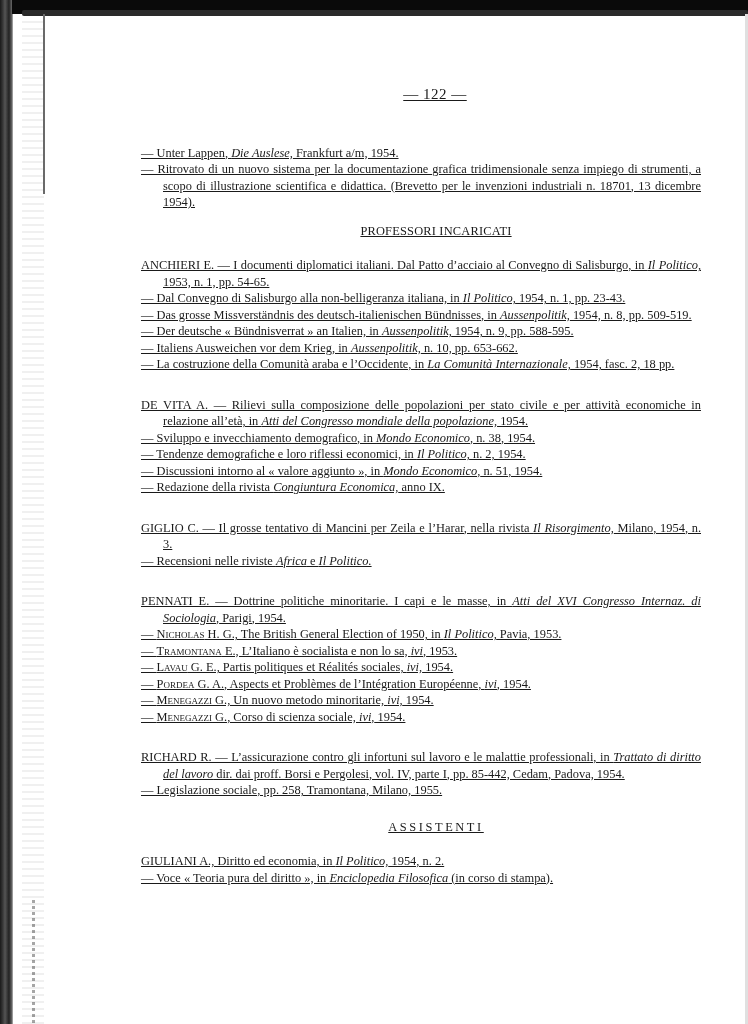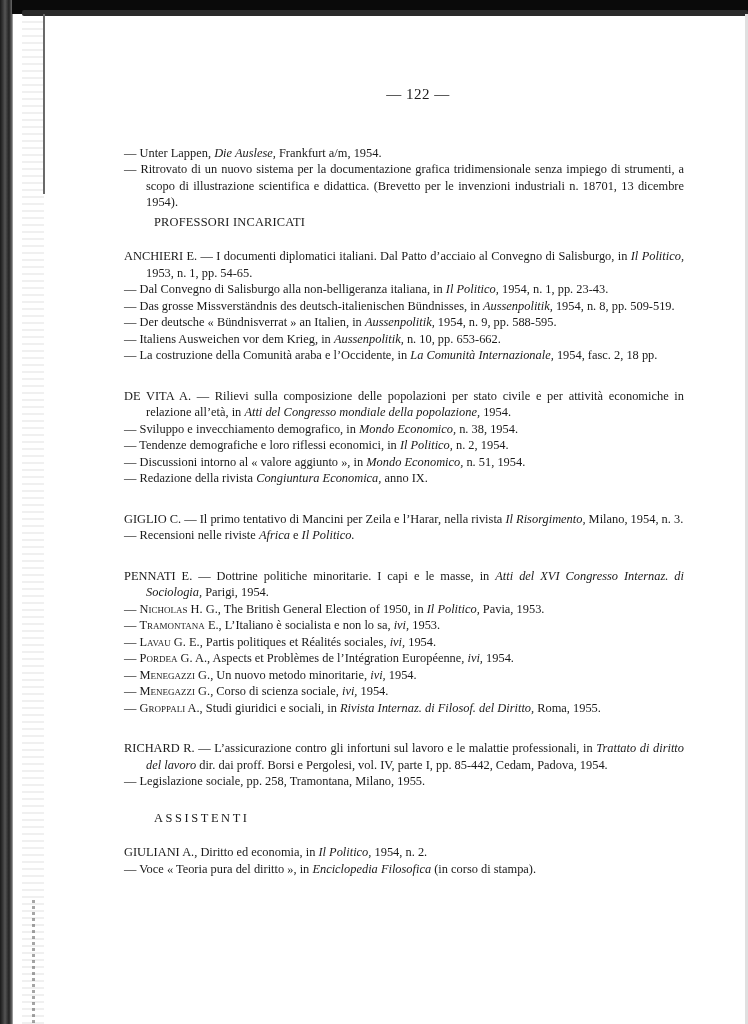--- a/index.html
+++ b/index.html
@@ -38,34 +38,34 @@
     .gutter-line2 {
       position: absolute; left: 32px; top: 900px; width: 3px; height: 124px;
       background: repeating-linear-gradient(to bottom, rgba(0,0,0,0.35) 0, rgba(0,0,0,0.35) 3px, transparent 3px, transparent 6px);
     }
     .right-edge {
       position: absolute; right: 0; top: 14px; width: 3px; height: 1010px;
       background: #e0e0e0;
     }
 
     .page {
-      position: absolute; left: 124px; top: 86px; width: 560px;
-      font-size: 12.4px; line-height: 16.5px;
+      position: absolute; left: 141px; top: 86px; width: 560px;
+      font-size: 12.4px; line-height: 16.5px; text-decoration: underline;
     }
     .page-number {
       text-align: center; font-size: 15px; margin-left: 28px;
       margin-bottom: 42px; letter-spacing: 0.5px;
     }
     .entry {
       padding-left: 22px; text-indent: -22px;
       text-align: justify;
     }
     .entry.gap { margin-top: 24px; }
     .section-title {
-      font-size: 12.4px; margin: 3px 0 18px 30px;
+      text-align: center; font-size: 12.4px; margin: 12px 0 18px 30px;
       letter-spacing: 0.2px;
     }
     .section-title.spaced { letter-spacing: 2.6px; font-size: 12.4px; margin-top: 20px; }
     .sc { font-variant: small-caps; }
     i { font-style: italic; }
   </style>
 </head>
 <body>
 
 <div class="top-band"></div>
@@ -89,29 +89,28 @@
       <div class="entry"><span>— Dal Convegno di Salisburgo alla non-belligeranza italiana, in </span><i>Il Politico,</i><span> 1954, n. 1, pp. 23-43.</span></div>
       <div class="entry"><span>— Das grosse Missverständnis des deutsch-italienischen Bündnisses, in </span><i>Aussenpolitik,</i><span> 1954, n. 8, pp. 509-519.</span></div>
       <div class="entry"><span>— Der deutsche « Bündnisverrat » an Italien, in </span><i>Aussenpolitik,</i><span> 1954, n. 9, pp. 588-595.</span></div>
       <div class="entry"><span>— Italiens Ausweichen vor dem Krieg, in </span><i>Aussenpolitik,</i><span> n. 10, pp. 653-662.</span></div>
       <div class="entry"><span>— La costruzione della Comunità araba e l’Occidente, in </span><i>La Comunità Internazionale,</i><span> 1954, fasc. 2, 18 pp.</span></div>
       <div class="entry gap"><span>DE VITA A. — Rilievi sulla composizione delle popolazioni per stato civile e per attività economiche in relazione all’età, in </span><i>Atti del Congresso mondiale della popolazione,</i><span> 1954.</span></div>
       <div class="entry"><span>— Sviluppo e invecchiamento demografico, in </span><i>Mondo Economico,</i><span> n. 38, 1954.</span></div>
       <div class="entry"><span>— Tendenze demografiche e loro riflessi economici, in </span><i>Il Politico,</i><span> n. 2, 1954.</span></div>
       <div class="entry"><span>— Discussioni intorno al « valore aggiunto », in </span><i>Mondo Economico,</i><span> n. 51, 1954.</span></div>
       <div class="entry"><span>— Redazione della rivista </span><i>Congiuntura Economica,</i><span> anno IX.</span></div>
-      <div class="entry gap"><span>GIGLIO C. — Il primo tentativo di Mancini per Zeila e l’Harar, nella rivista </span><i>Il Risorgimento,</i><span> Milano, 1954, n. 3.</span></div>
+      <div class="entry gap"><span>GIGLIO C. — Il grosse tentativo di Mancini per Zeila e l’Harar, nella rivista </span><i>Il Risorgimento,</i><span> Milano, 1954, n. 3.</span></div>
       <div class="entry"><span>— Recensioni nelle riviste </span><i>Africa</i><span> e </span><i>Il Politico.</i></div>
       <div class="entry gap"><span>PENNATI E. — Dottrine politiche minoritarie. I capi e le masse, in </span><i>Atti del XVI Congresso Internaz. di Sociologia,</i><span> Parigi, 1954.</span></div>
       <div class="entry"><span>— </span><span class="sc">Nicholas</span><span> H. G., The British General Election of 1950, in </span><i>Il Politico,</i><span> Pavia, 1953.</span></div>
       <div class="entry"><span>— </span><span class="sc">Tramontana</span><span> E., L’Italiano è socialista e non lo sa, </span><i>ivi,</i><span> 1953.</span></div>
       <div class="entry"><span>— </span><span class="sc">Lavau</span><span> G. E., Partis politiques et Réalités sociales, </span><i>ivi,</i><span> 1954.</span></div>
       <div class="entry"><span>— </span><span class="sc">Pordea</span><span> G. A., Aspects et Problèmes de l’Intégration Européenne, </span><i>ivi,</i><span> 1954.</span></div>
       <div class="entry"><span>— </span><span class="sc">Menegazzi</span><span> G., Un nuovo metodo minoritarie, </span><i>ivi,</i><span> 1954.</span></div>
       <div class="entry"><span>— </span><span class="sc">Menegazzi</span><span> G., Corso di scienza sociale, </span><i>ivi,</i><span> 1954.</span></div>
-      <div class="entry"><span>— </span><span class="sc">Groppali</span><span> A., Studi giuridici e sociali, in </span><i>Rivista Internaz. di Filosof. del Diritto,</i><span> Roma, 1955.</span></div>
       <div class="entry gap"><span>RICHARD R. — L’assicurazione contro gli infortuni sul lavoro e le malattie professionali, in </span><i>Trattato di diritto del lavoro</i><span> dir. dai proff. Borsi e Pergolesi, vol. IV, parte I, pp. 85-442, Cedam, Padova, 1954.</span></div>
       <div class="entry"><span>— Legislazione sociale, pp. 258, Tramontana, Milano, 1955.</span></div>
       <div class="section-title spaced">ASSISTENTI</div>
       <div class="entry"><span>GIULIANI A., Diritto ed economia, in </span><i>Il Politico,</i><span> 1954, n. 2.</span></div>
       <div class="entry"><span>— Voce « Teoria pura del diritto », in </span><i>Enciclopedia Filosofica</i><span> (in corso di stampa).</span></div>
     </div>
 </div>
 
 </body></html>

